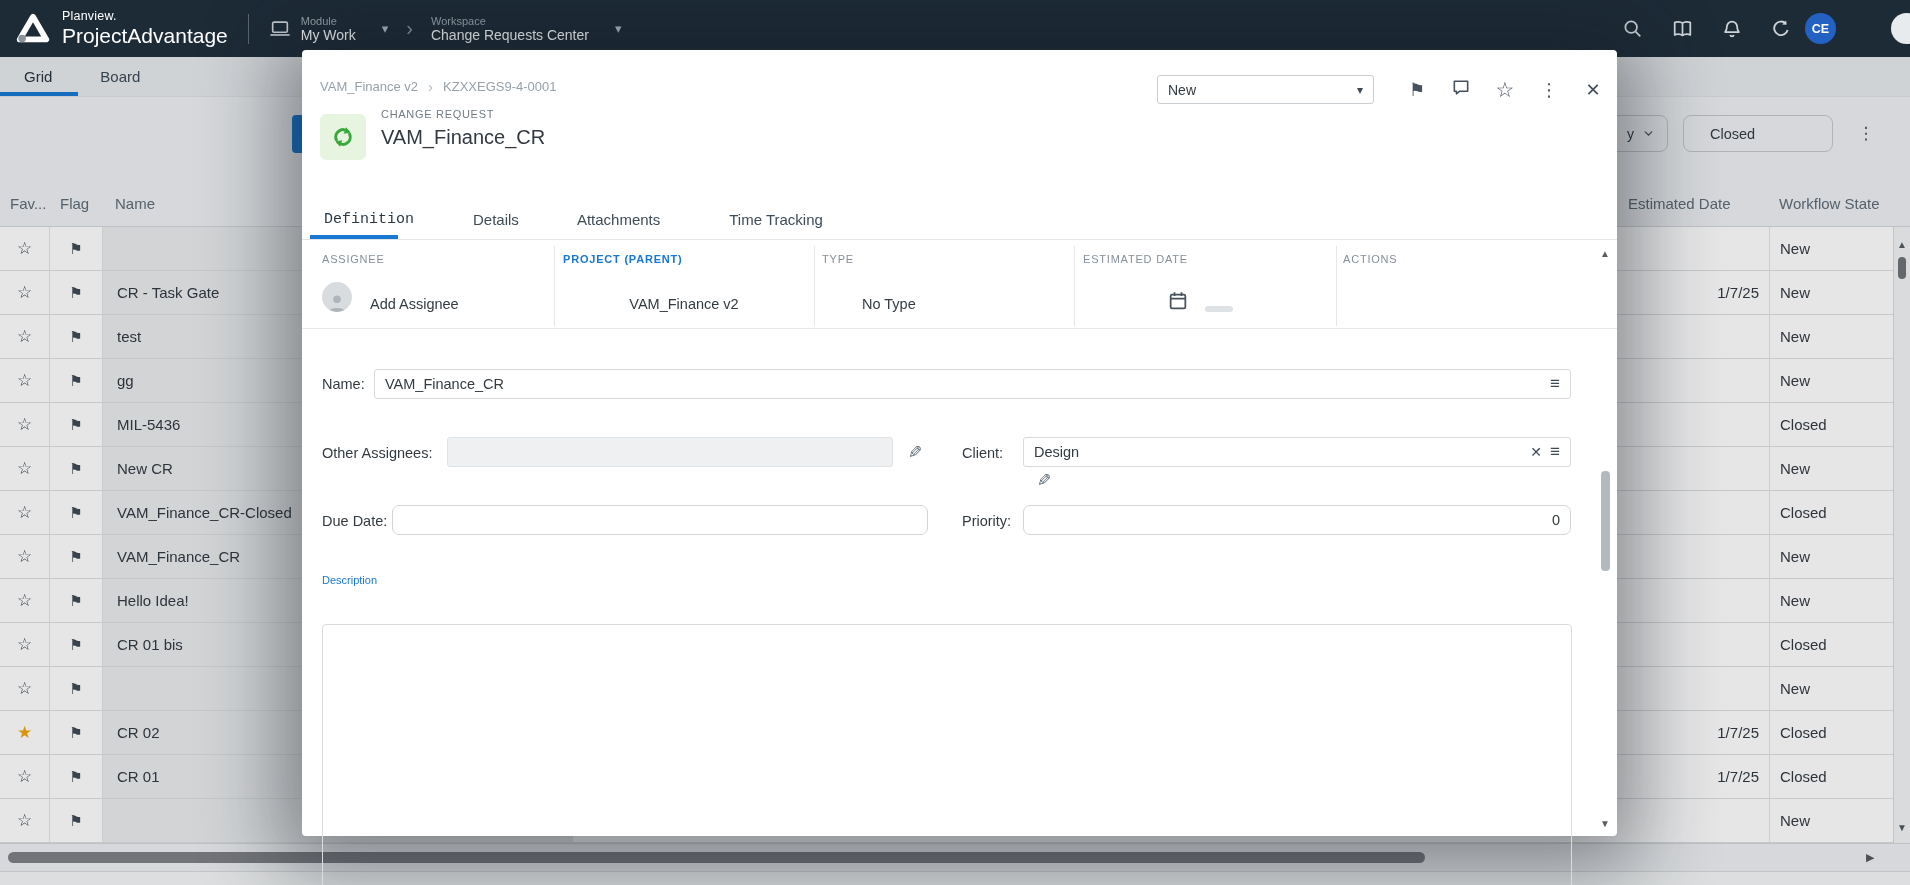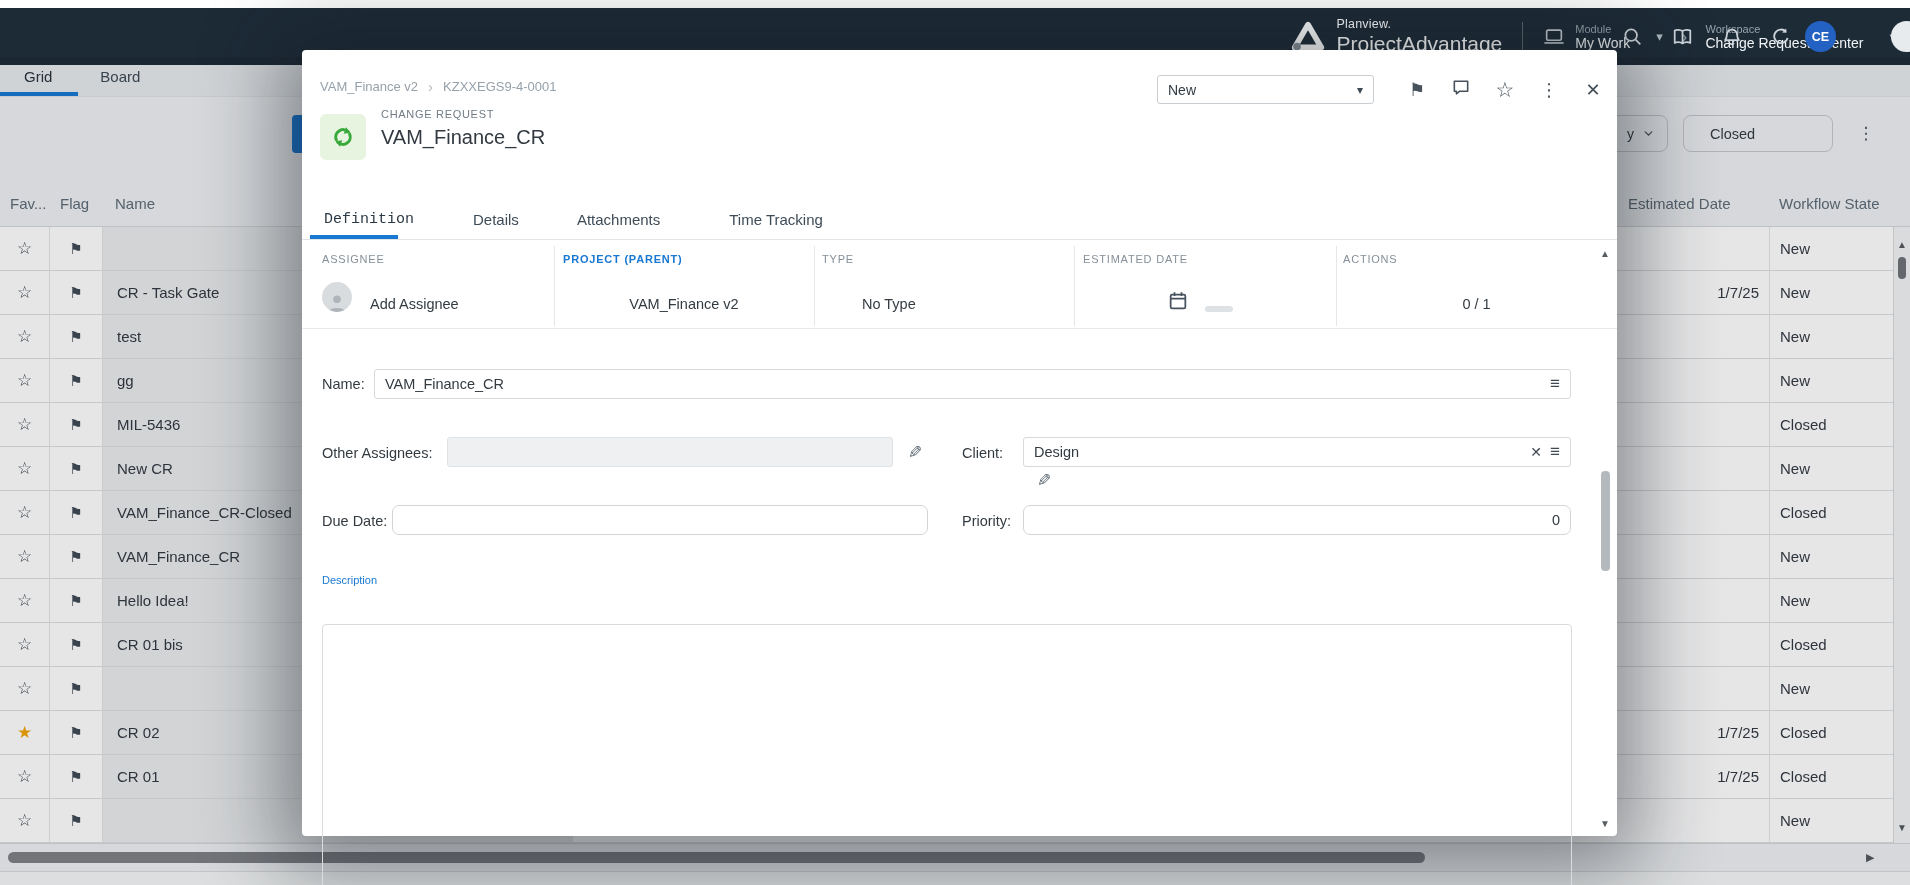--- a/index.html
+++ b/index.html
@@ -1,21 +1,21 @@
 <!DOCTYPE html>
 <html><head>
 <meta charset="utf-8">
 <style>
   * { margin:0; padding:0; box-sizing:border-box; }
   body { background:#20262c; font-family:"Liberation Sans", sans-serif; }
   .stage { position:relative; width:1910px; height:885px; overflow:hidden; background:#fff; }
 
   
-  .topbar { position:absolute; left:0; top:8px; width:1910px; height:57px; background:#1d2b37;
-            display:flex; align-items:center; padding:0 14px 0 14px; z-index:10;justify-content:flex-end; }
+  .topbar { position:absolute; left:0; top:0; width:1910px; height:57px; background:#1d2b37;
+            display:flex; align-items:center; padding:0 14px 0 14px; z-index:10; }
   .logo { width:38px; height:38px; margin-right:10px; }
   .brand { color:#fff; line-height:1.15; }
   .brand .b1 { font-size:12.5px; letter-spacing:.2px; }
   .brand .b2 { font-size:21px; }
   .tb-div { width:1px; height:30px; background:rgba(255,255,255,.28); margin:0 20px; }
   .tb-group { display:flex; align-items:center; color:#fff; }
   .tb-icon { margin-right:10px; display:flex; }
   .tb-labels .sm { font-size:11px; color:#97a3ac; }
   .tb-labels .lg { font-size:14px; color:#f2f5f7; }
   .tb-caret { color:#aeb8c0; font-size:13px; margin-left:26px; }
@@ -422,21 +422,20 @@
       <div class="m-val" style="left:252px; width:260px; justify-content:center">VAM_Finance v2</div>
       <div class="m-val" style="left:560px">No Type</div>
       <span class="pencil" style="left:735px; top:230px">✎</span>
       <div class="m-val" style="left:865px">
         <svg width="22" height="22" viewBox="0 0 24 24" fill="none" stroke="#47525c" stroke-width="1.9">
           <rect x="4" y="5" width="16" height="15" rx="1.5"></rect>
             <path d="M4 9.5 h16 M8.2 2.5 v4 M15.8 2.5 v4"></path>
         </svg>
         <span class="dash-pill"></span>
       </div>
-      <div class="m-val" style="left:1034px; width:281px; justify-content:center">0 / 1</div>
     </div>
 
     <span class="m-form-label" style="left:20px; top:326px">Name:</span>
     <div class="m-input" style="left:72px; top:319px; width:1197px">
       <span>VAM_Finance_CR</span>
       <span class="ham">≡</span>
     </div>
 
     <span class="m-form-label" style="left:20px; top:395px">Other Assignees:</span>
     <div class="m-input gray" style="left:145px; top:387px; width:446px">

